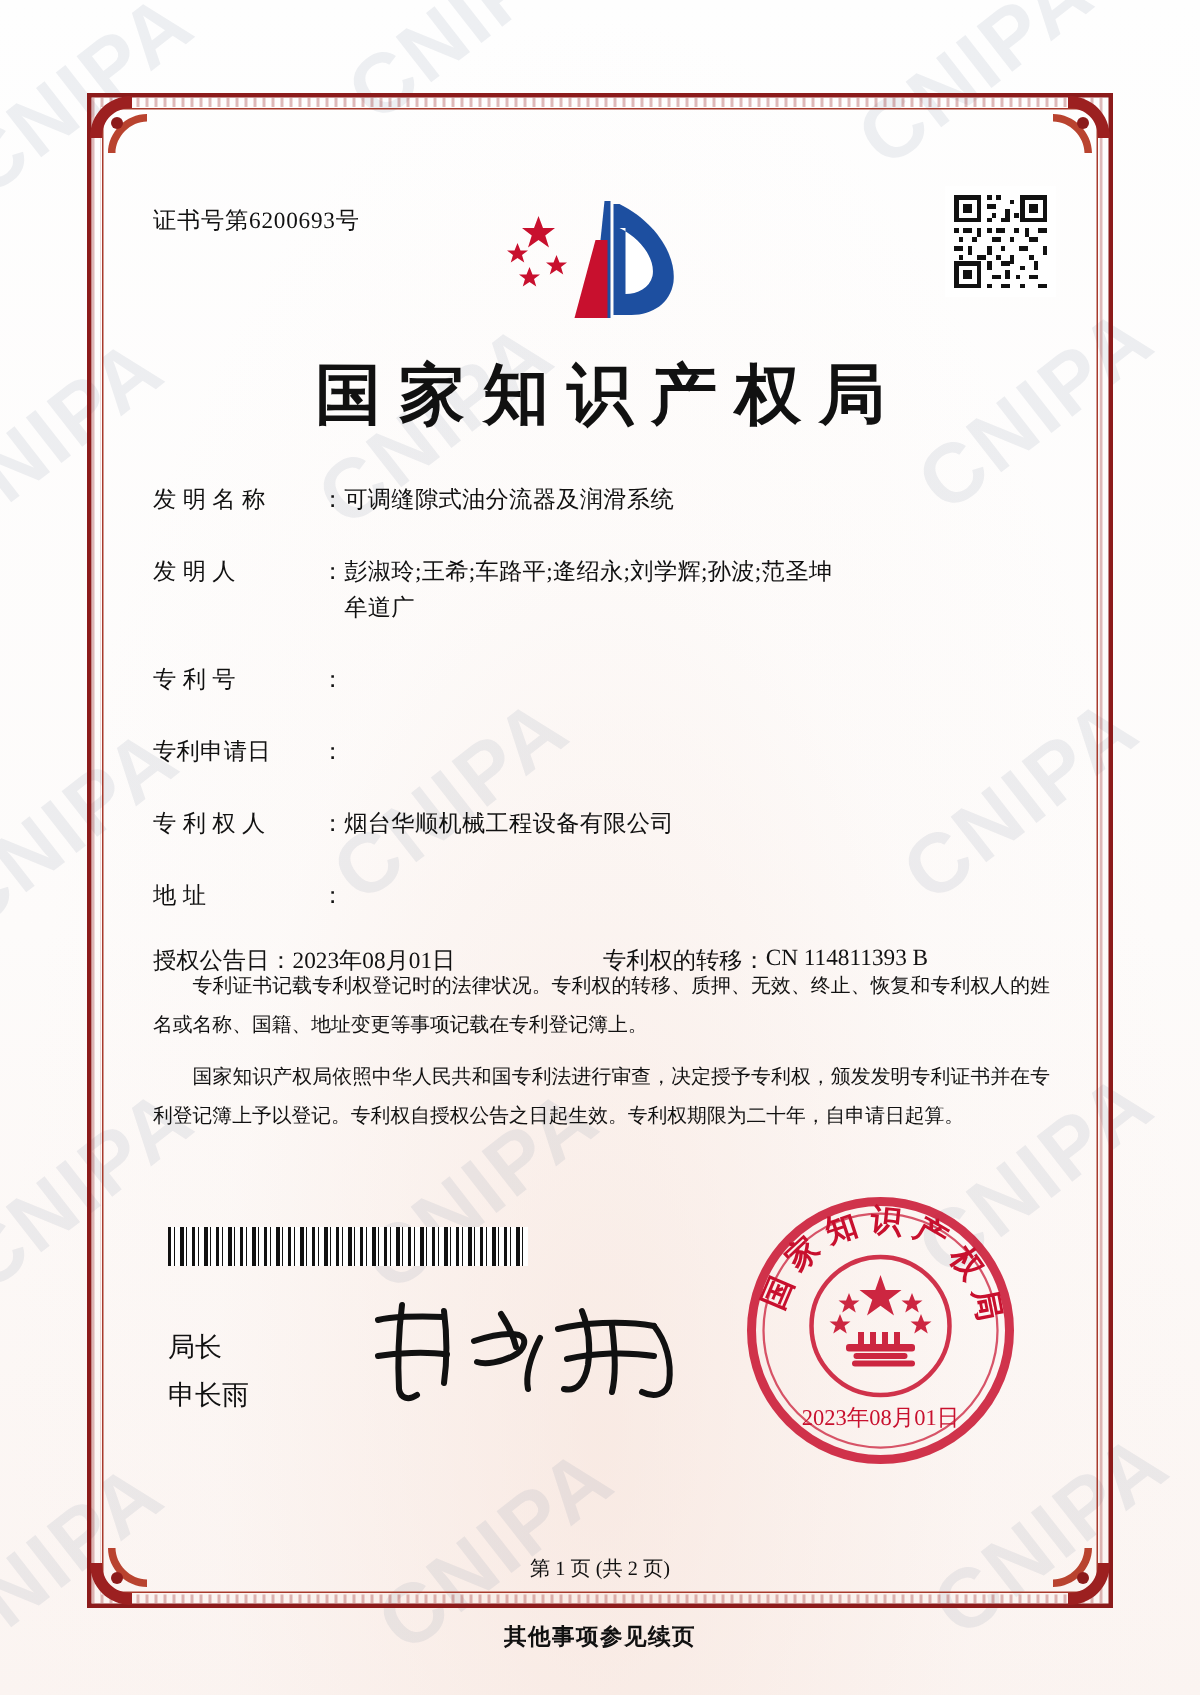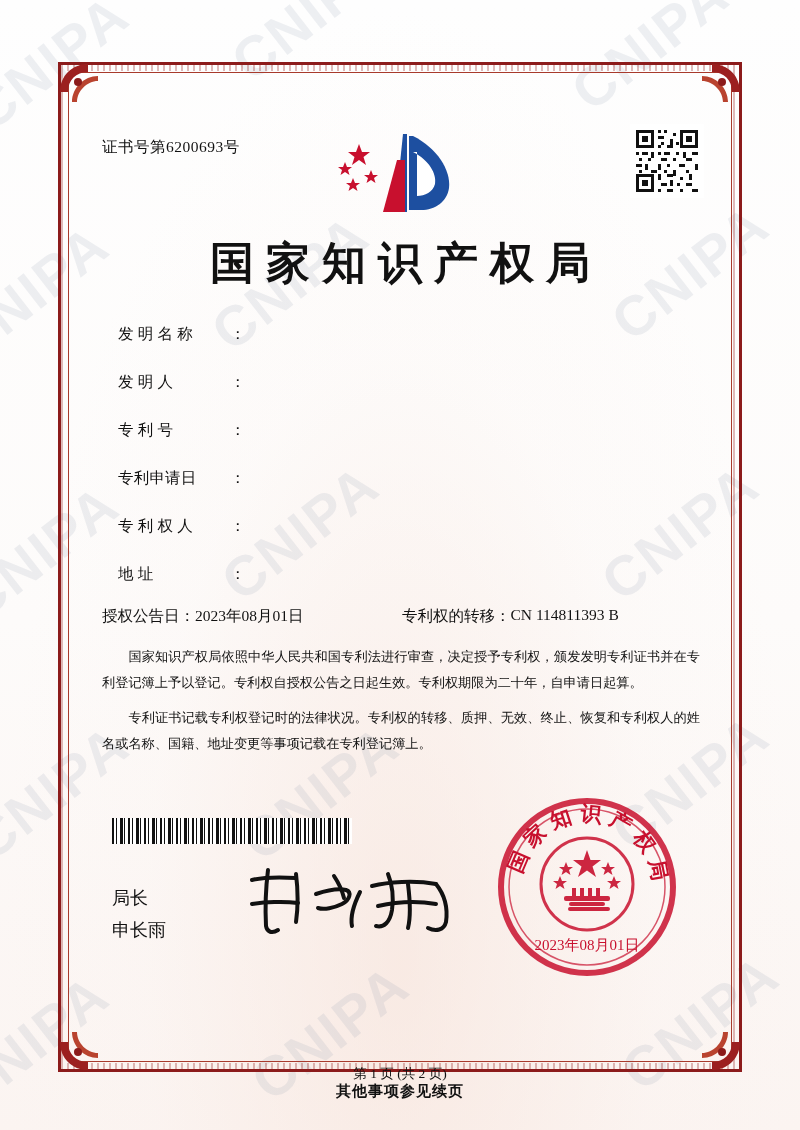--- a/index.html
+++ b/index.html
@@ -143,21 +143,20 @@
     margin-bottom: 24px;
     font-size: 15.5px;
     color: #111;
     line-height: 1.55;
   }
   .field-label {
     width: 112px;
     flex: 0 0 112px;
     white-space: pre;
     letter-spacing: 0.2px;
-    margin-left: 16px;
   }
   .field-colon {
     flex: 0 0 12px;
   }
   .field-value {
     flex: 1 1 auto;
     letter-spacing: 0.2px;
   }
   .row-tight { margin-bottom: 20px; }
 
@@ -215,21 +214,21 @@
 
   .seal {
     position: absolute;
     right: 30px; top: 700px;
     width: 190px; height: 190px;
   }
 
   .page-no {
     position: absolute;
     left: 0; right: 0;
-    top: 973px;
+    top: 945px;
     text-align: center;
     font-size: 13.5px;
     color: #111;
   }
 
   .footer-note {
     position: absolute;
     left: 0; right: 0;
     top: 1082px;
     text-align: center;
@@ -377,40 +376,44 @@
       </svg>
     </div>
 
     <div class="title">国家知识产权局</div>
 
     <div class="fields">
 
       <div class="field-row">
         <div class="field-label">发 明 名 称</div>
         <div class="field-colon">：</div>
+        <div class="field-value">可调缝隙式油分流器及润滑系统</div>
       </div>
 
       <div class="field-row">
         <div class="field-label">发 明 人</div>
         <div class="field-colon">：</div>
+        <div class="field-value" style="white-space: pre-line;">彭淑玲;王希;车路平;逄绍永;刘学辉;孙波;范圣坤
+牟道广</div>
       </div>
 
       <div class="field-row">
         <div class="field-label">专 利 号</div>
         <div class="field-colon">：</div>
       </div>
 
       <div class="field-row">
         <div class="field-label">专利申请日</div>
         <div class="field-colon">：</div>
       </div>
 
       <div class="field-row">
         <div class="field-label">专 利 权 人</div>
         <div class="field-colon">：</div>
+        <div class="field-value">烟台华顺机械工程设备有限公司</div>
       </div>
 
       <div class="field-row row-tight">
         <div class="field-label">地 址</div>
         <div class="field-colon">：</div>
       </div>
 
       <div class="two-col">
         <div class="col-a">
           <span class="lbl">授权公告日</span>
@@ -420,22 +423,22 @@
         <div class="col-b">
           <span class="lbl">专利权的转移</span>
           <span>：</span>
           <span>CN 114811393 B</span>
         </div>
       </div>
 
     </div>
 
     <div class="paras">
+      <p>专利证书记载专利权登记时的法律状况。专利权的转移、质押、无效、终止、恢复和专利权人的姓名或名称、国籍、地址变更等事项记载在专利登记簿上。</p>
       <p>国家知识产权局依照中华人民共和国专利法进行审查，决定授予专利权，颁发发明专利证书并在专利登记簿上予以登记。专利权自授权公告之日起生效。专利权期限为二十年，自申请日起算。</p>
-      <p>专利证书记载专利权登记时的法律状况。专利权的转移、质押、无效、终止、恢复和专利权人的姓名或名称、国籍、地址变更等事项记载在专利登记簿上。</p>
     </div>
 
     <div class="barcode"></div>
 
     <div class="director-block">
       <div>局长</div>
       <div>申长雨</div>
     </div>
 
     <div class="signature">

